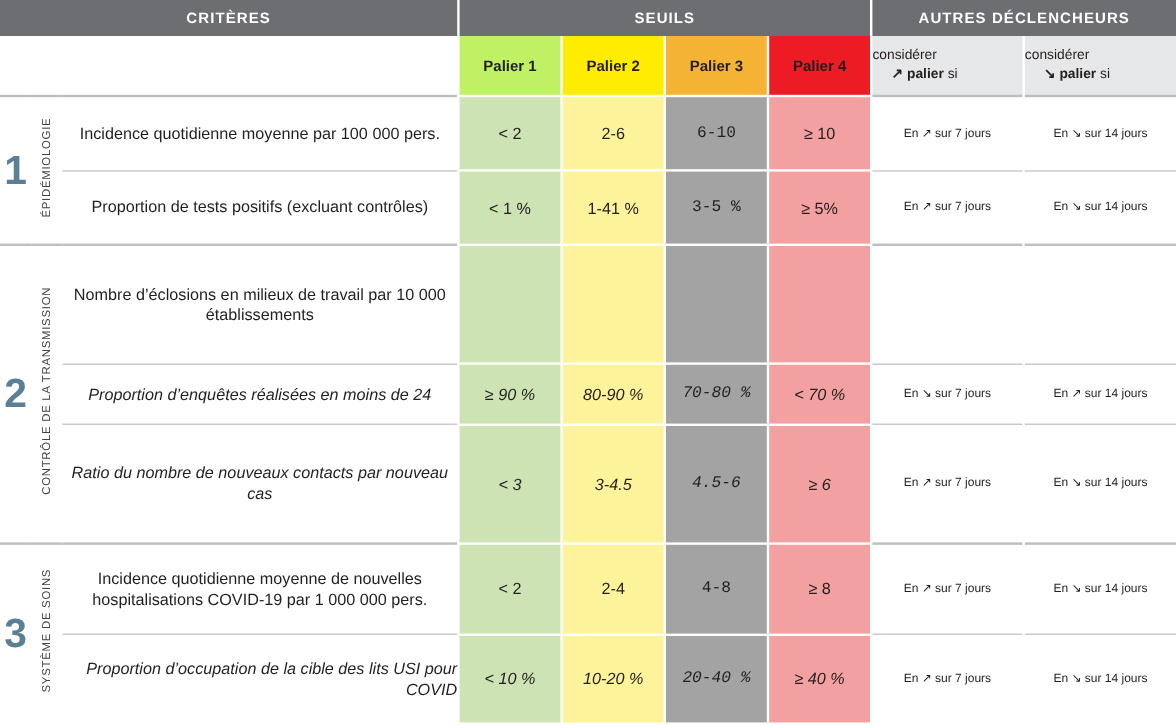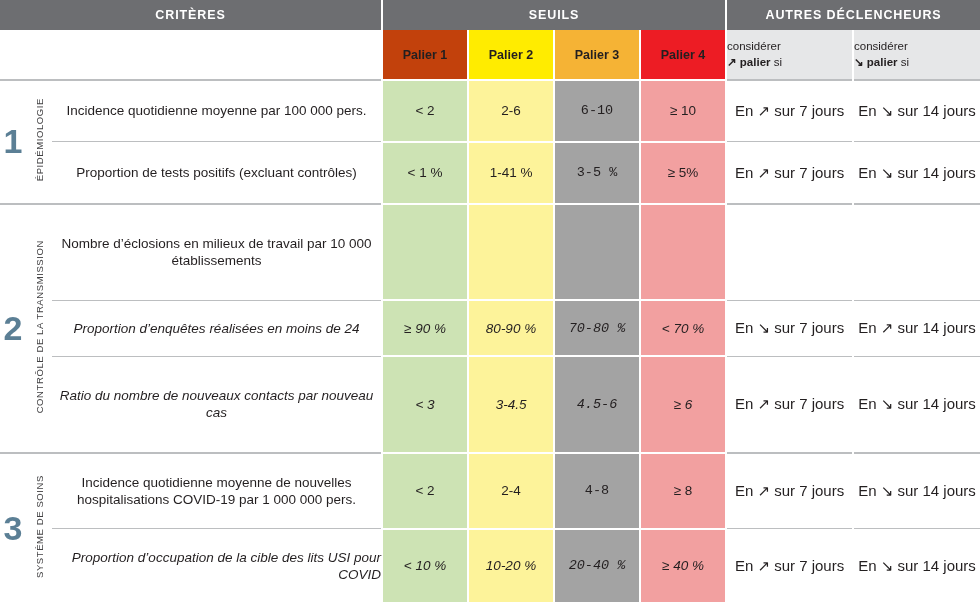--- a/index.html
+++ b/index.html
@@ -45,34 +45,34 @@
   .hdr-band.sep-left { border-left: 2px solid #ffffff; }
   .palier {
     height: 50px;
     text-align: center;
     font-size: 12.5px;
     font-weight: bold;
     color: #231f20;
     border-left: 2px solid #ffffff;
     border-bottom: 2px solid #ffffff;
   }
-  .palier.p1 { background: #c2410c; margin-top: 34px; }
+  .palier.p1 { background: #bef264; margin-top: 34px; }
   .palier.p2 { background: #ffec00; }
   .palier.p3 { background: #f5b335; }
   .palier.p4 { background: #ed1c24; }
   .trigger-hdr {
     height: 50px;
     background: #e6e7e8;
     text-align: left;
     font-size: 11.5px;
     color: #231f20;
     line-height: 1.35;
     padding: 0 6px;
   }
-  .trigger-hdr b { font-weight: bold; }
+  .trigger-hdr b { font-weight: bold; margin-left: 16px; }
   .trigger-hdr.sep-left { border-left: 2px solid #ffffff; }
   .blank-head {
     background: #ffffff;
   }
   
   .numcell {
     width: 36px;
     background: #ffffff;
     text-align: center;
     font-size: 34px;
@@ -115,21 +115,21 @@
     border-left: 2px solid #ffffff;
     border-bottom: 2px solid #ffffff;
   }
   .val.italic { font-style: italic; }
   .c1 { background: #cde3b4; }
   .c2 { background: #fdf39a; }
   .c3 { background: #a3a3a3; font-family: Liberation Mono, monospace; }
   .c4 { background: #f2a0a0; }
   .trig {
     text-align: center;
-    font-size: 15px;
+    font-size: 10px;
     line-height: 1.35;
     color: #231f20;
     background: #ffffff;
     border-bottom: 1px solid #bcbec0;
   }
   .trig.sep-left { border-left: 2px solid #ffffff; }
   .trig.topline { border-top: 2px solid #bcbec0; }
   .trig.noline { border-bottom: none; }
   .sec-top { border-top: 2px solid #bcbec0 !important; }
 </style>

